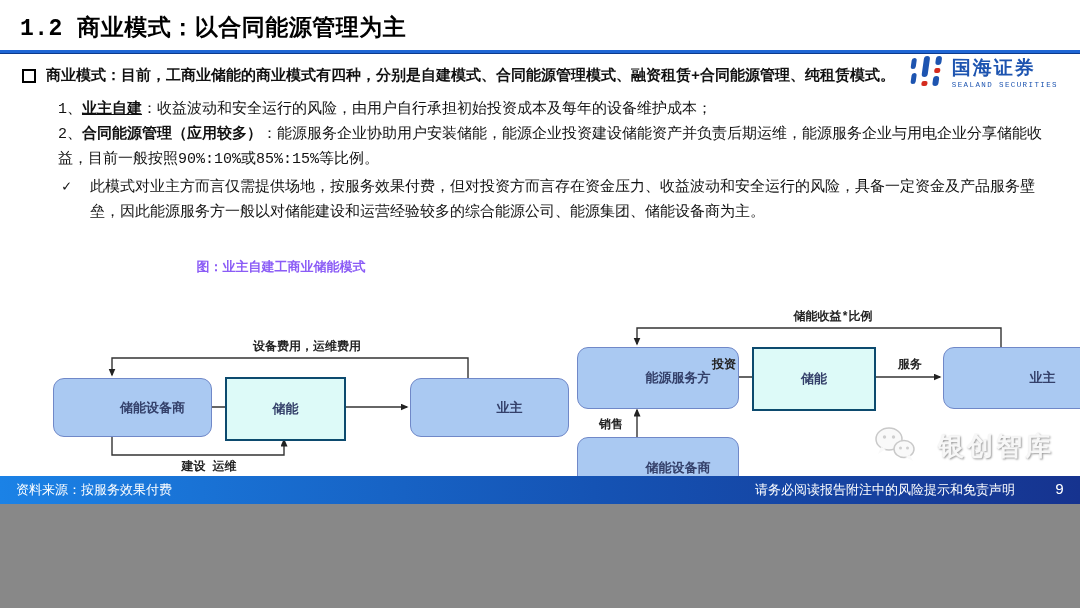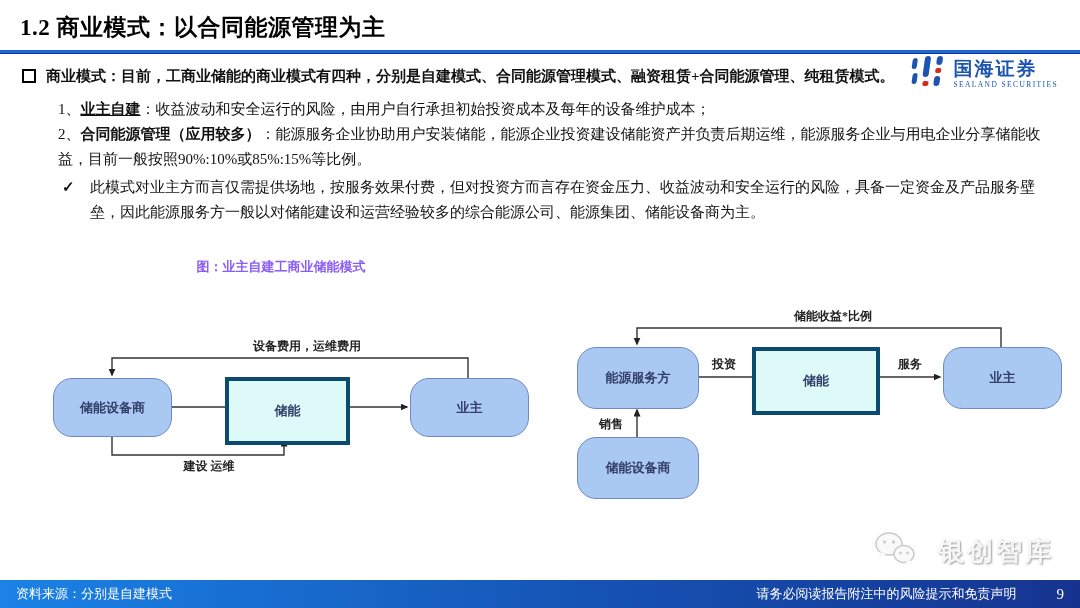--- a/index.html
+++ b/index.html
@@ -1,17 +1,17 @@
 <!DOCTYPE html>
 <html><head>
 <meta charset="utf-8">
 <style>
   html,body{margin:0;padding:0;background:#888;}
-  .slide{position:relative;width:1080px;height:608px;background:#ffffff;overflow:hidden;
-         font-family:Liberation Serif, serif;color:#111;}
+  .slide{position:relative;width:1080px;height:504px;background:#ffffff;overflow:hidden;
+         font-family:Liberation Mono, monospace;color:#111;}
 
   
   .title{position:absolute;top:12px;left:20px;font-size:23px;font-weight:700;color:#000;letter-spacing:.5px;}
   .rule-blue{position:absolute;top:50px;left:0;width:1080px;height:3px;background:#1f66d4;}
   .rule-dark{position:absolute;top:53px;left:0;width:1080px;height:1px;background:#0d3a8c;}
   .logo{position:absolute;top:8px;right:22px;display:flex;align-items:center;gap:7px;margin-top:43px;}
   .logo-text{display:flex;flex-direction:column;line-height:1;}
   .logo-cn{font-size:19px;font-weight:700;color:#1d54b0;letter-spacing:2px;}
   .logo-en{font-size:7.5px;color:#1d54b0;letter-spacing:1.4px;margin-top:3px;}
 
@@ -24,22 +24,22 @@
   .item .lbl.u{text-decoration:underline;}
   .check{position:relative;margin:3px 0 0 42px;padding-left:28px;line-height:25px;}
   .check .mk{position:absolute;left:0;top:0;font-weight:700;}
 
   
   .caption{position:absolute;font-size:13px;font-weight:700;color:#8b5cf6;text-align:center;}
   .fig{position:absolute;}
   .fig svg{position:absolute;left:0;top:0;}
   .node{position:absolute;display:flex;align-items:center;justify-content:center;
         font-size:13px;font-weight:700;color:#34406a;}
-  .node-blue{background:#aac9f2;border:1.5px solid #7088c8;border-radius:19px;}
-  .node-cyan{background:#ddfaf8;border:4px solid #0c4a6e;}
+  .node-blue{background:#aac9f2;border:1.5px solid #7088c8;border-radius:11px;padding-left:40px;}
+  .node-cyan{background:#ddfaf8;border:2px solid #0c4a6e;}
   .alabel{position:absolute;font-size:12px;font-weight:700;color:#222;text-align:center;}
 
   
   .wm{position:absolute;right:26px;bottom:36px;display:flex;align-items:center;gap:20px;}
   .wm-text{font-size:26px;font-weight:700;color:#f7f7f7;
            text-shadow:1px 1px 2px #9a9a9a,-1px -1px 1px #ffffff;letter-spacing:3px;}
 
   
   .footer{position:absolute;left:0;bottom:0;width:1080px;height:28px;
           background:linear-gradient(90deg,#1b82e6 0%,#1553b4 55%,#16338f 100%);
@@ -149,20 +149,20 @@
         <circle cx="12.5" cy="12" r="1.7" fill="#cfcfcf"></circle>
         <circle cx="21.5" cy="12" r="1.7" fill="#cfcfcf"></circle>
         <circle cx="28.5" cy="23" r="1.5" fill="#cfcfcf"></circle>
         <circle cx="35.5" cy="23" r="1.5" fill="#cfcfcf"></circle>
       </svg>
     </span>
     <span class="wm-text">银创智库</span>
   </div>
 
   <div class="footer">
-    <span>资料来源：分别是自建模式</span>
+    <span>资料来源：按服务效果付费</span>
     <span class="footer-right">
       <span>请务必阅读报告附注中的风险提示和免责声明</span>
       <span class="page-num">9</span>
     </span>
   </div>
 
 </div>
 
 </body></html>

